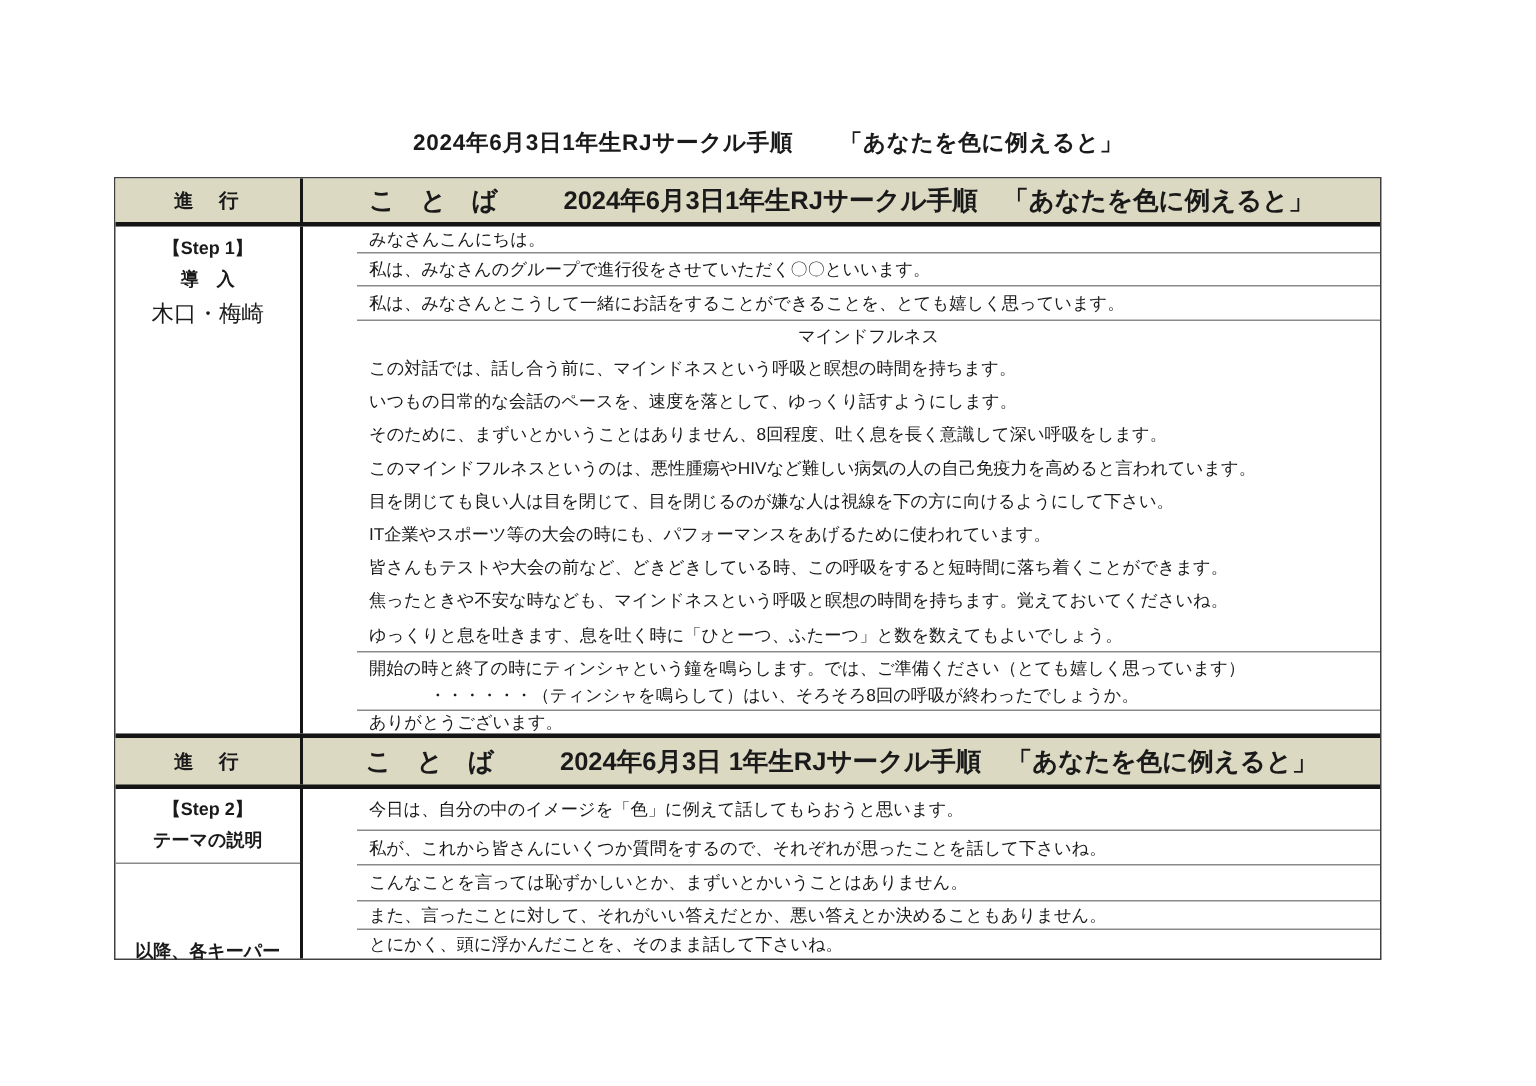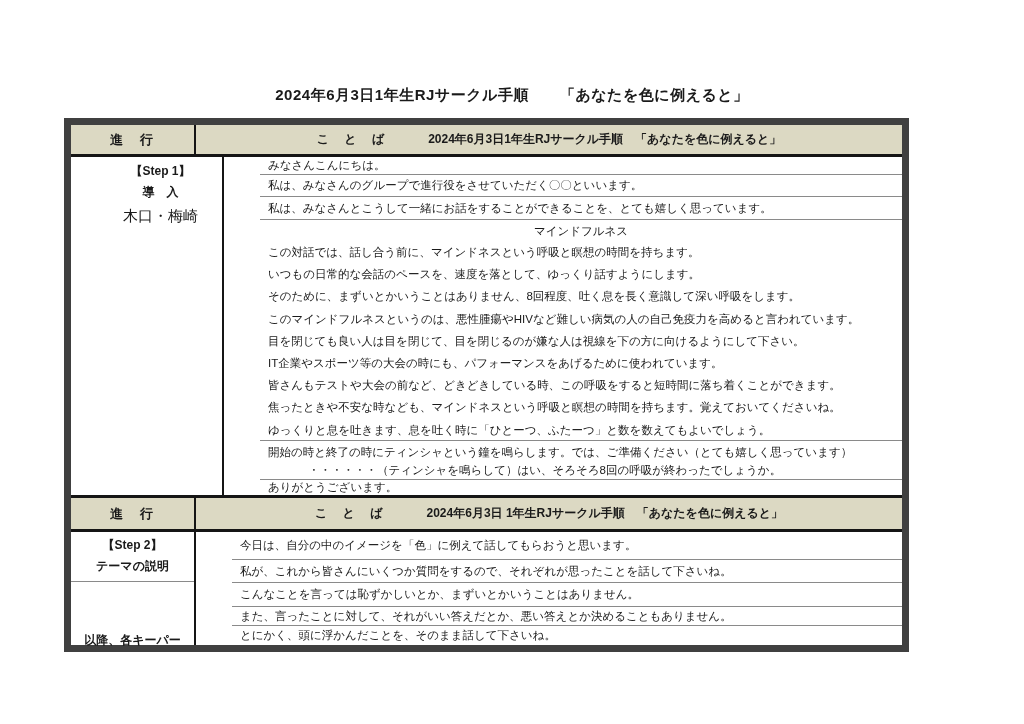--- a/index.html
+++ b/index.html
@@ -10,46 +10,46 @@
     color:#1a1a1a;
   }
   .page { position:relative; width:1024px; height:724px; background:#ffffff; overflow:hidden; }
 
   .doc-title {
     position:absolute; top:86px; left:0; width:100%;
     text-align:center; font-size:15px; font-weight:700; letter-spacing:0.5px;
   }
 
   .rj-table {
-    position:absolute; left:64px; top:118px; width:845px;
-    border:7px solid #404040; background:#ffffff;
+    position:absolute; left:76px; top:118px; width:845px;
+    border:1px solid #404040; background:#ffffff;
   }
 
   
   .hrow { display:flex; background:#dcd9c3; border-bottom:3px solid #151515; height:32px; }
   .hrow.mid { height:37px; border-top:3px solid #151515; }
   .hleft {
     width:125px; border-right:2px solid #151515;
     display:flex; align-items:center; justify-content:center;
     font-weight:700; font-size:13px; letter-spacing:2px;
   }
   .hright {
     flex:1; display:flex; align-items:center; justify-content:center;
-    font-weight:700; font-size:12px;
+    font-weight:700; font-size:17px;
   }
   .kotoba { letter-spacing:6px; margin-right:38px; }
 
   
   .section { display:flex; }
   .s1 { height:338px; }
   .s2 { height:113px; }
 
   .lcol {
     width:125px; border-right:2px solid #151515;
-    text-align:center; padding-top:4px;margin-left:28px;
+    text-align:center; padding-top:4px;
   }
   .lbl { font-size:12px; line-height:21px; }
   .b { font-weight:700; }
   .members { line-height:26px; font-weight:400; font-size:15px; }
 
   .rcol { flex:1; display:flex; flex-direction:column; font-size:11.5px;margin-left:36px; }
   .trow {
     padding-left:8px; display:flex; align-items:center;
     border-bottom:1px solid #8a8a8a; white-space:nowrap; overflow:hidden;
   }

